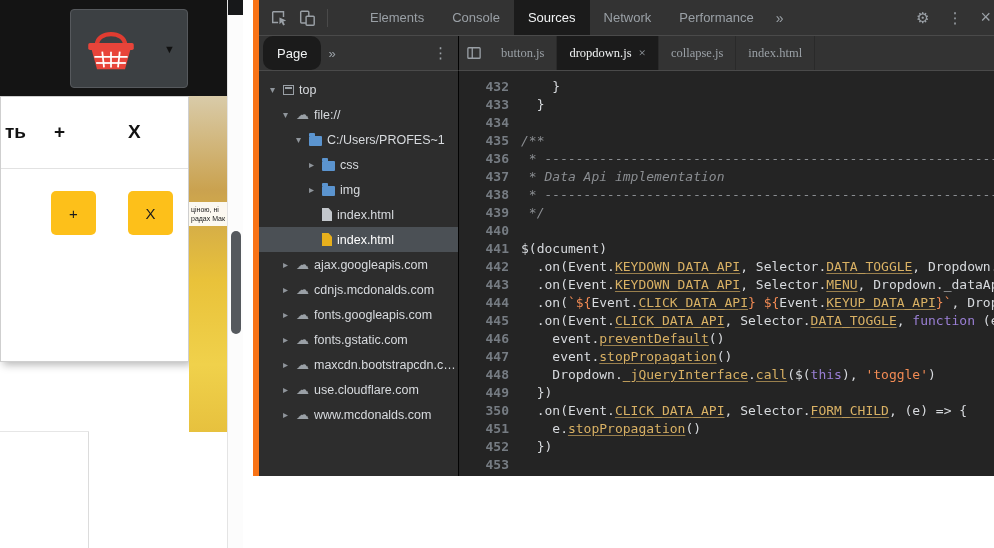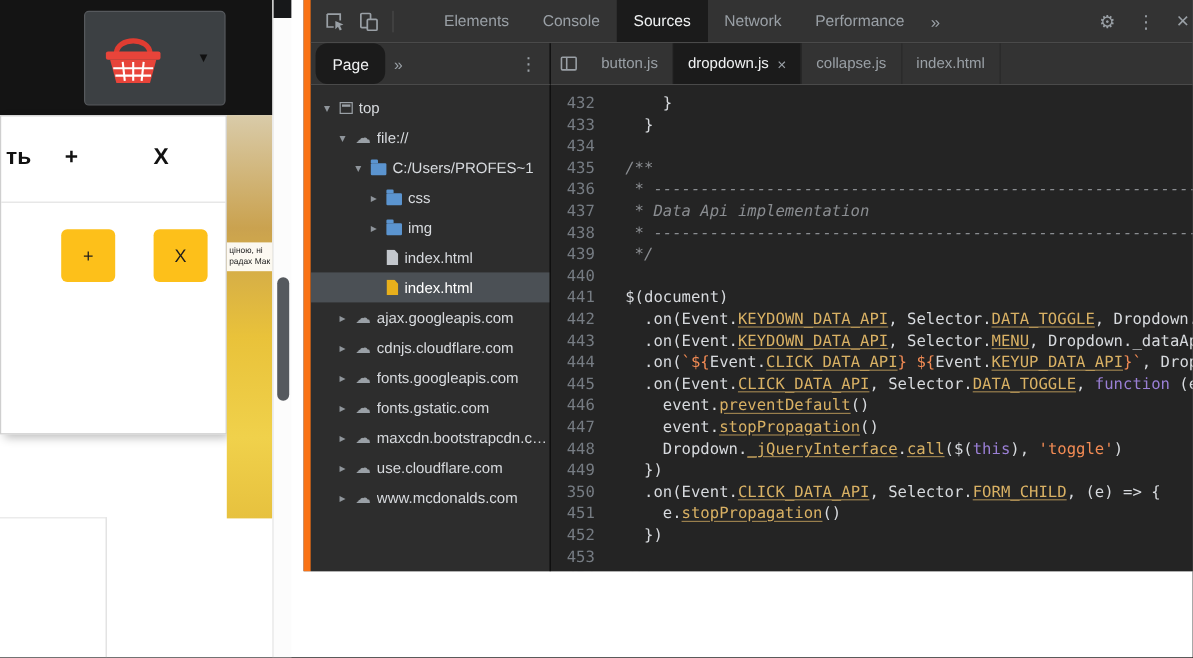--- a/index.html
+++ b/index.html
@@ -58,21 +58,21 @@
   .nav-head{width:200px;background:#333;border-bottom:1px solid #4a4a4a;border-right:1px solid #030303;
       box-sizing:border-box;display:flex;align-items:center;}
   .page-tab{background:#1b1b1b;color:#f1f3f4;font-size:13px;height:100%;display:inline-flex;
       align-items:center;padding:0 14px;margin-left:4px;cursor:pointer;border-radius:10px;}
   .nav-more{color:#9aa0a6;font-size:13px;padding:0 7px;cursor:pointer;}
   .nav-kebab{color:#9aa0a6;font-size:15px;padding:0 10px;cursor:pointer;}
   .ed-tabs{flex:1;background:#333;border-bottom:1px solid #4a4a4a;box-sizing:border-box;
       display:flex;align-items:stretch;}
   .ed-dock{display:inline-flex;align-items:center;justify-content:center;width:30px;cursor:pointer;}
   .ed-tab{display:inline-flex;align-items:center;gap:7px;padding:0 12px;font-size:12.5px;
-      color:#9aa0a6;border-right:1px solid #2a2a2a;cursor:pointer;white-space:nowrap;}
+      color:#9aa0a6;border-right:1px solid #2a2a2a;cursor:pointer;white-space:nowrap;font-family:Liberation Serif, serif;}
   .ed-tab.active{background:#1b1b1b;color:#f1f3f4;}
   .ed-close{color:#9aa0a6;font-size:13px;}
 
   .dt-body{position:absolute;left:0;top:71px;right:0;bottom:0;}
   .navigator{position:absolute;left:0;top:0;width:200px;bottom:0;background:#2d2d2d;
       border-right:1px solid #030303;box-sizing:border-box;overflow:hidden;padding-top:6px;}
   .trow{display:flex;align-items:center;height:25px;gap:5px;font-size:12.5px;color:#d7dade;
       cursor:pointer;white-space:nowrap;}
   .trow.selected{background:#4b5055;color:#fff;}
   .texp{width:11px;flex:none;font-size:10px;color:#8f959b;text-align:center;}
@@ -85,21 +85,21 @@
   .ticon.frame{width:11px;height:10px;border:1px solid #9aa0a6;box-sizing:border-box;}
   .ticon.frame::before{content:"";display:block;height:2px;background:#9aa0a6;margin:1px;}
   .ticon.file-gray,.ticon.file-yellow{width:10px;height:13px;
       clip-path:polygon(0 0,65% 0,100% 28%,100% 100%,0 100%);}
   .ticon.file-gray{background:#c3c7cc;}
   .ticon.file-yellow{background:#e8b01c;}
 
   .editor{position:absolute;left:200px;top:0;right:0;bottom:0;background:#242424;
       overflow:hidden;padding-top:7px;}
   .cl{display:flex;height:18px;font:13px/18px "DejaVu Sans Mono",monospace;white-space:pre;}
-  .ln{width:50px;flex:none;text-align:center;padding-right:12px;color:#767c83;}
+  .ln{width:50px;flex:none;text-align:right;padding-right:12px;color:#767c83;font-weight:bold;}
   .lc{flex:1;overflow:hidden;}
   .tk-d{color:#d7dade;}
   .tk-c{color:#8a8d91;font-style:italic;}
   .tk-s{color:#f28b54;}
   .tk-k{color:#9a7fd5;}
   .tk-g{color:#d9b164;text-decoration:underline;text-decoration-color:rgba(217,177,100,.65);text-underline-offset:2px;}
 </style>
 </head>
 <body>
 
@@ -249,21 +249,21 @@
               <span class="tlabel">index.html</span>
             </div>
             <div class="trow" style="padding-left: 21px;">
               <span class="texp">▸</span>
               <span class="ticon cloud">☁</span>
               <span class="tlabel">ajax.googleapis.com</span>
             </div>
             <div class="trow" style="padding-left: 21px;">
               <span class="texp">▸</span>
               <span class="ticon cloud">☁</span>
-              <span class="tlabel">cdnjs.cloudflare.com</span>
+              <span class="tlabel">cdnjs.mcdonalds.com</span>
             </div>
             <div class="trow" style="padding-left: 21px;">
               <span class="texp">▸</span>
               <span class="ticon cloud">☁</span>
               <span class="tlabel">fonts.googleapis.com</span>
             </div>
             <div class="trow" style="padding-left: 21px;">
               <span class="texp">▸</span>
               <span class="ticon cloud">☁</span>
               <span class="tlabel">fonts.gstatic.com</span>

